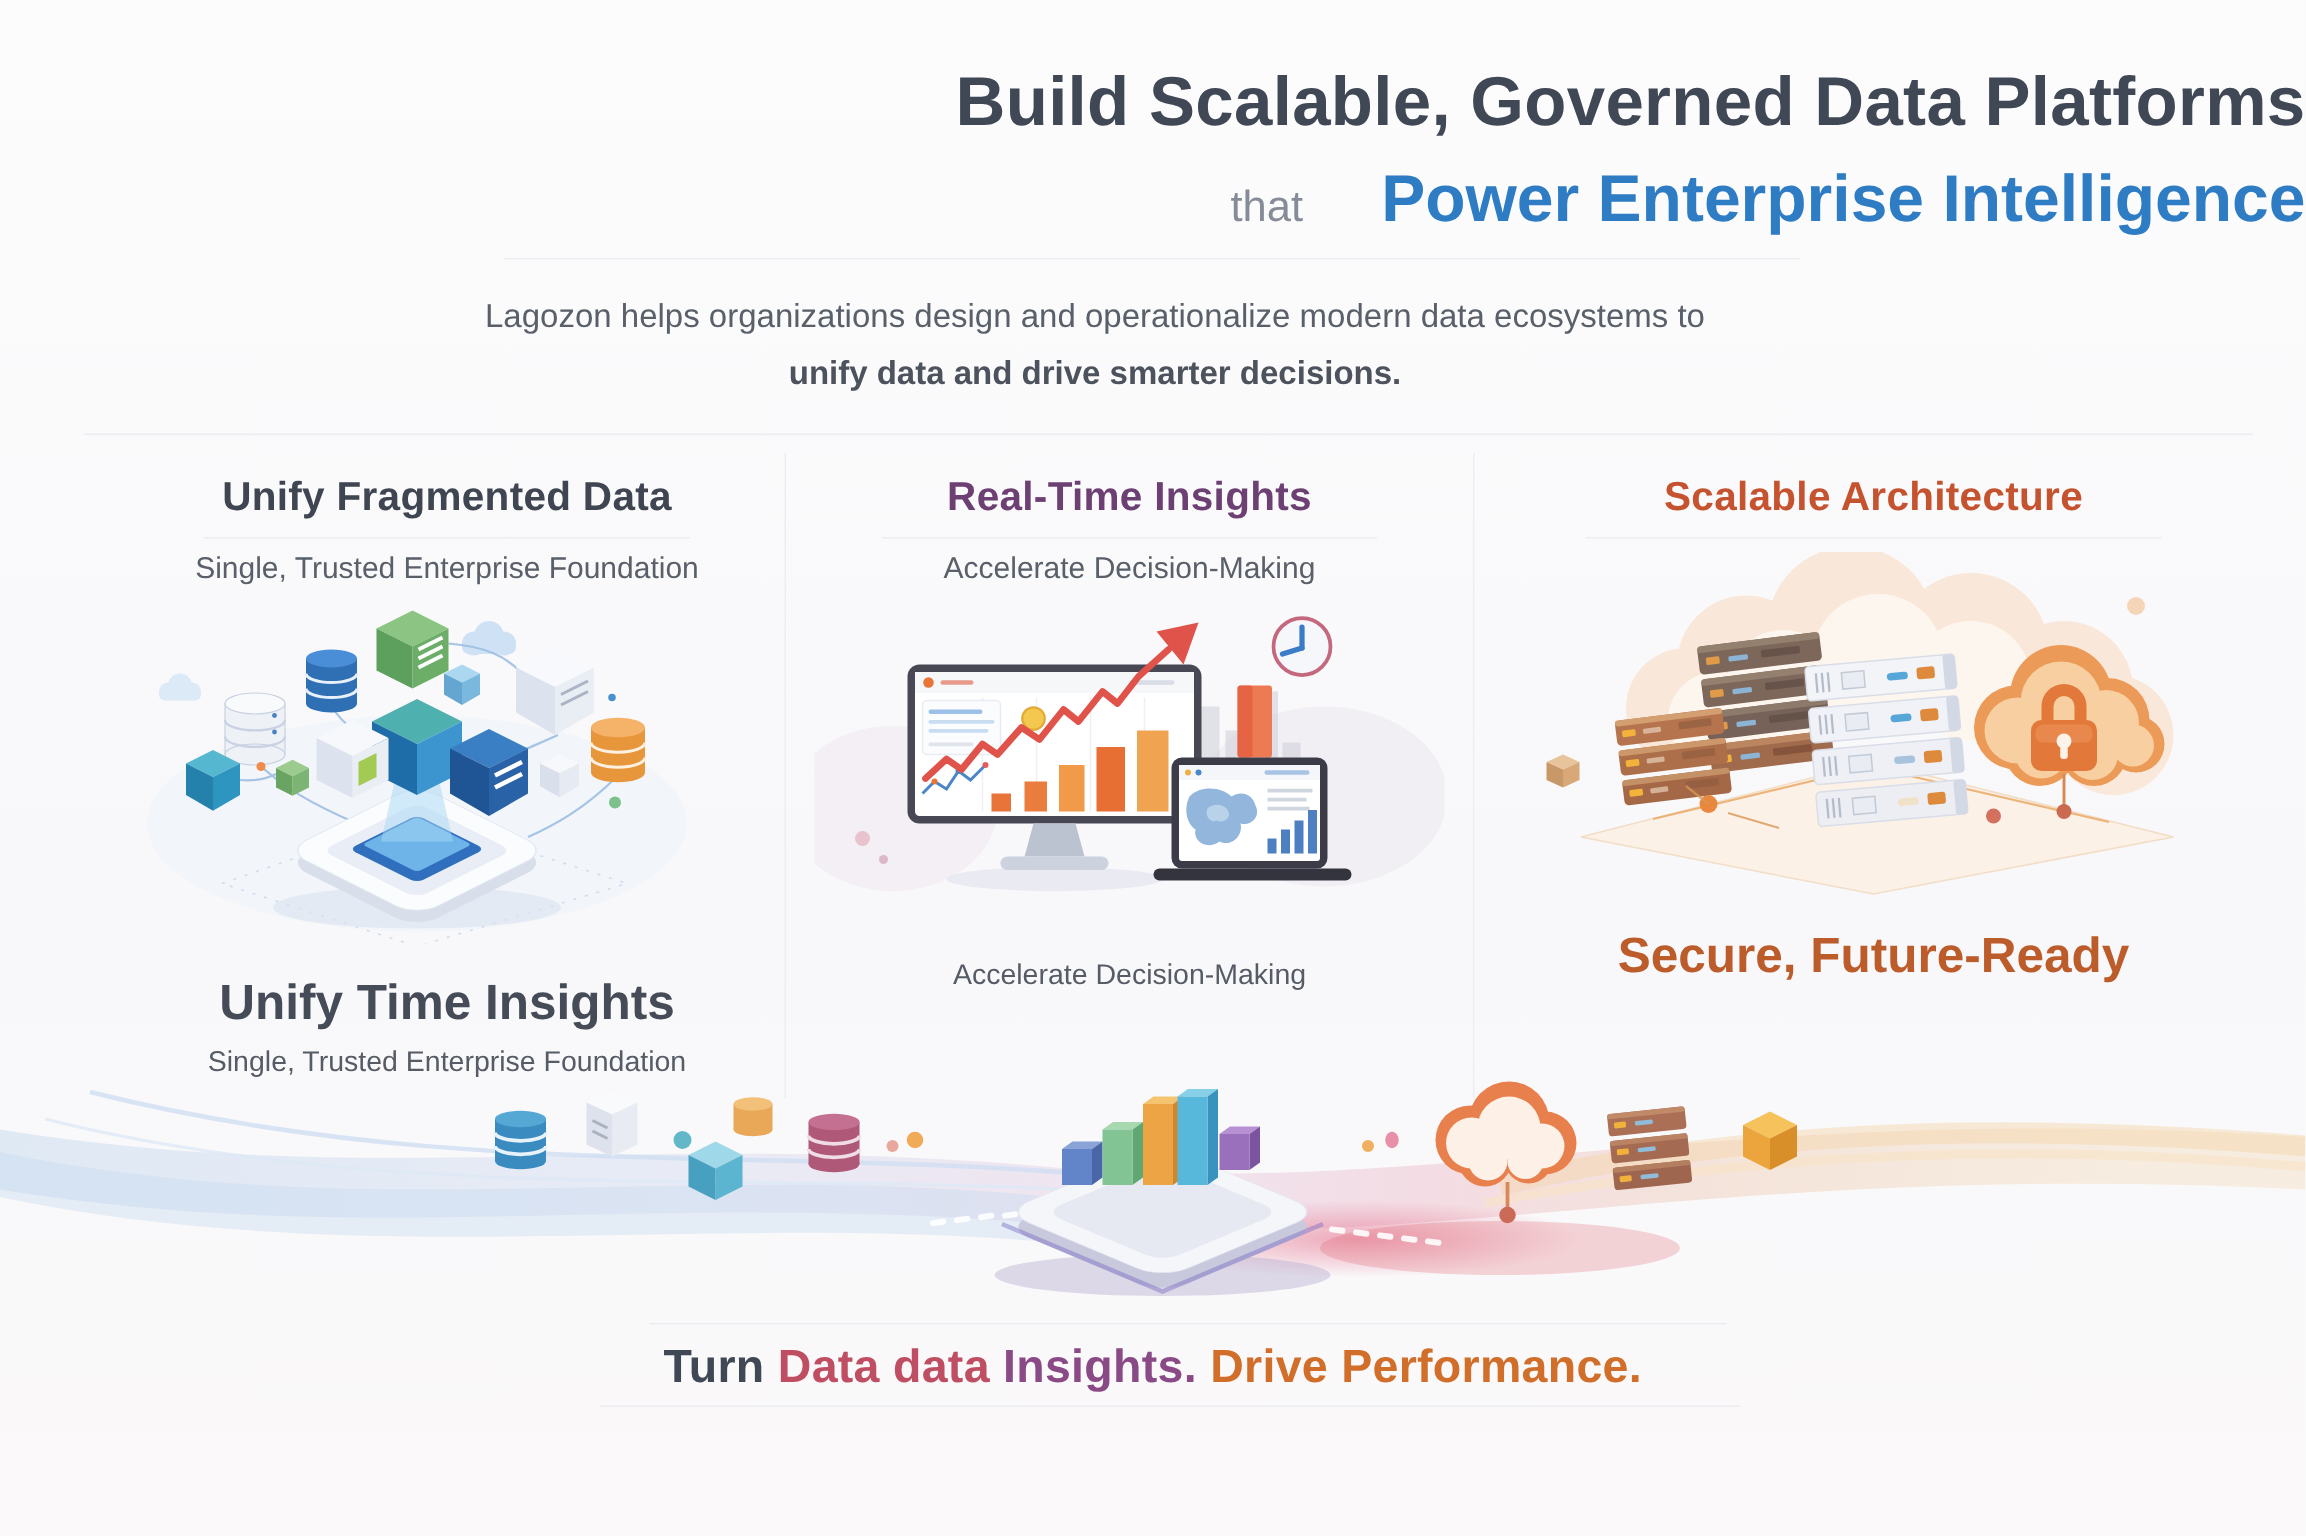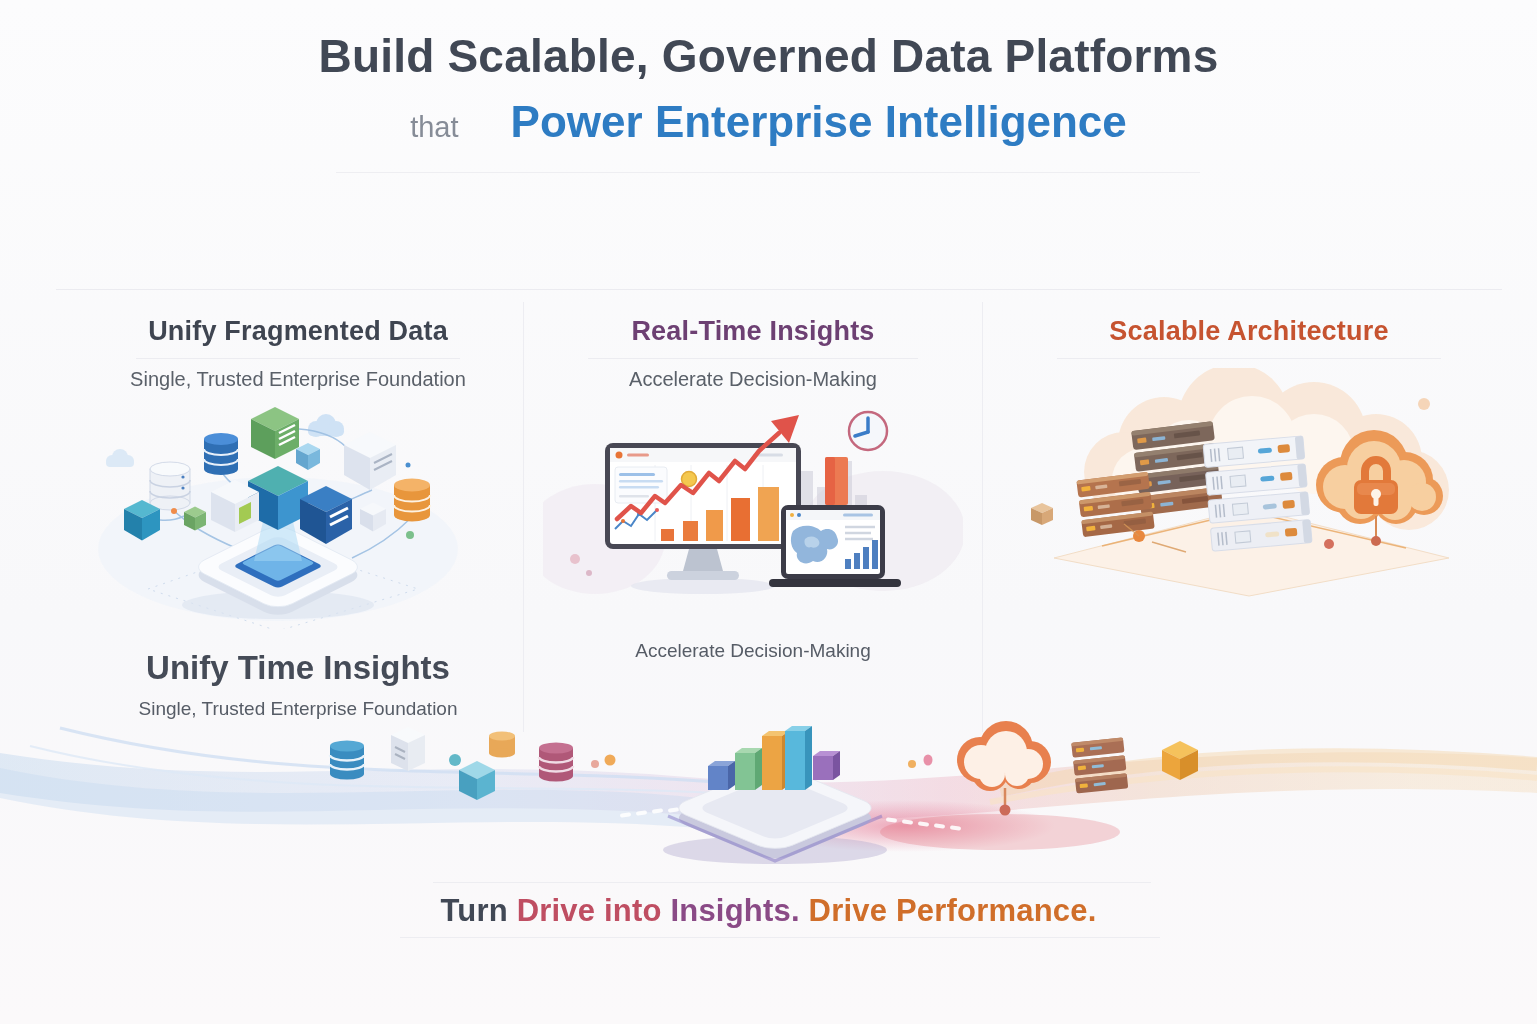--- a/index.html
+++ b/index.html
@@ -7,21 +7,21 @@
   body {
     width:1537px; height:1024px;
     font-family:"Liberation Sans", sans-serif;
     background:#fafafb;
     overflow:hidden;
   }
   .page { position:relative; width:1537px; height:1024px;
     background:linear-gradient(180deg,#fcfcfd 0%, #f8f8fa 60%, #fbf9fa 100%); }
 
   
-  .header { position:absolute; top:29px; left:0; width:100%; text-align:center; }
+  .header { position:absolute; top:40px; left:0; width:100%; text-align:right; }
   .title-line1 { font-size:46px; font-weight:700; color:#414855; letter-spacing:.2px; }
   .title-line2 { margin-top:14px; font-size:44px; font-weight:700; }
   .title-that { color:#868c97; font-weight:400; font-size:29px; }
   .title-highlight { color:#2e7cc3;margin-left:44px; }
   .header-rule { position:absolute; top:172px; left:336px; width:864px; border-top:1px solid #eeeef2; }
 
   .subtitle { position:absolute; top:198px; left:0; width:1460px; text-align:center; }
   .subtitle-l1 { font-size:22px; color:#5a6069; }
   .subtitle-l2 { margin-top:12px; font-size:22px; font-weight:700; color:#4d535d; }
 
@@ -54,20 +54,24 @@
 <div class="page">
 
   <div class="header">
     <div class="title-line1">Build Scalable, Governed Data Platforms</div>
     <div class="title-line2">
       <span class="title-that">that </span><span class="title-highlight">Power Enterprise Intelligence</span>
     </div>
   </div>
   <div class="header-rule"></div>
 
+  <div class="subtitle">
+    <div class="subtitle-l1">Lagozon helps organizations design and operationalize modern data ecosystems to</div>
+    <div class="subtitle-l2">unify data and drive smarter decisions.</div>
+  </div>
 
   <div class="section-rule"></div>
 
   <div class="columns">
 
     <div class="column">
       <div class="col-heading" style="color: rgb(63, 69, 81);">Unify Fragmented Data</div>
       <div class="col-heading-rule"></div>
       <div class="col-sub">Single, Trusted Enterprise Foundation</div>
 
@@ -468,20 +472,21 @@
           <polygon points="7,140 18,145 18,157 7,152" fill="#c89868"></polygon>
         </g>
         <circle cx="115" cy="168" r="6" fill="#e8883f"></circle>
         <circle cx="305" cy="176" r="5" fill="#d4705e"></circle>
         <g stroke="#d89858" stroke-width="1.5" opacity="0.8">
             <line x1="100" y1="156" x2="115" y2="168"></line>
             <line x1="128" y1="174" x2="162" y2="184"></line>
           </g>
       </svg>
 
+      <div class="col-foot-heading" style="color: rgb(189, 92, 43);">Secure, Future-Ready</div>
     </div>
   </div>
 
   <svg class="band" viewBox="0 0 1537 182">
     <defs>
       <linearGradient id="flowGrad" x1="0" y1="0" x2="1" y2="0">
         <stop offset="0" stop-color="#a8c8e8"></stop>
           <stop offset="0.3" stop-color="#c4cfec"></stop>
         <stop offset="0.5" stop-color="#dbb8d8"></stop>
           <stop offset="0.62" stop-color="#e8a0b4"></stop>
@@ -634,17 +639,17 @@
 
     <g>
       <polygon points="1180,43 1198,52 1180,61 1162,52" fill="#f5c25c"></polygon>
       <polygon points="1198,52 1198,73 1180,82 1180,61" fill="#d88f2a"></polygon>
       <polygon points="1162,52 1180,61 1180,82 1162,73" fill="#eca53c"></polygon>
     </g>
   </svg>
 
   <div class="tagline-rule-top"></div>
   <div class="tagline">
-    <span style="color: rgb(65, 72, 85);">Turn </span><span style="color: rgb(191, 78, 98);">Drive into </span><span style="color: rgb(138, 74, 134);">Insights. </span><span style="color: rgb(208, 110, 42);">Drive Performance.</span>
+    <span style="color: rgb(65, 72, 85);">Turn </span><span style="color: rgb(191, 78, 98);">Data data </span><span style="color: rgb(138, 74, 134);">Insights. </span><span style="color: rgb(208, 110, 42);">Drive Performance.</span>
   </div>
   <div class="tagline-rule-bottom"></div>
 
 </div>
 
 </body></html>

